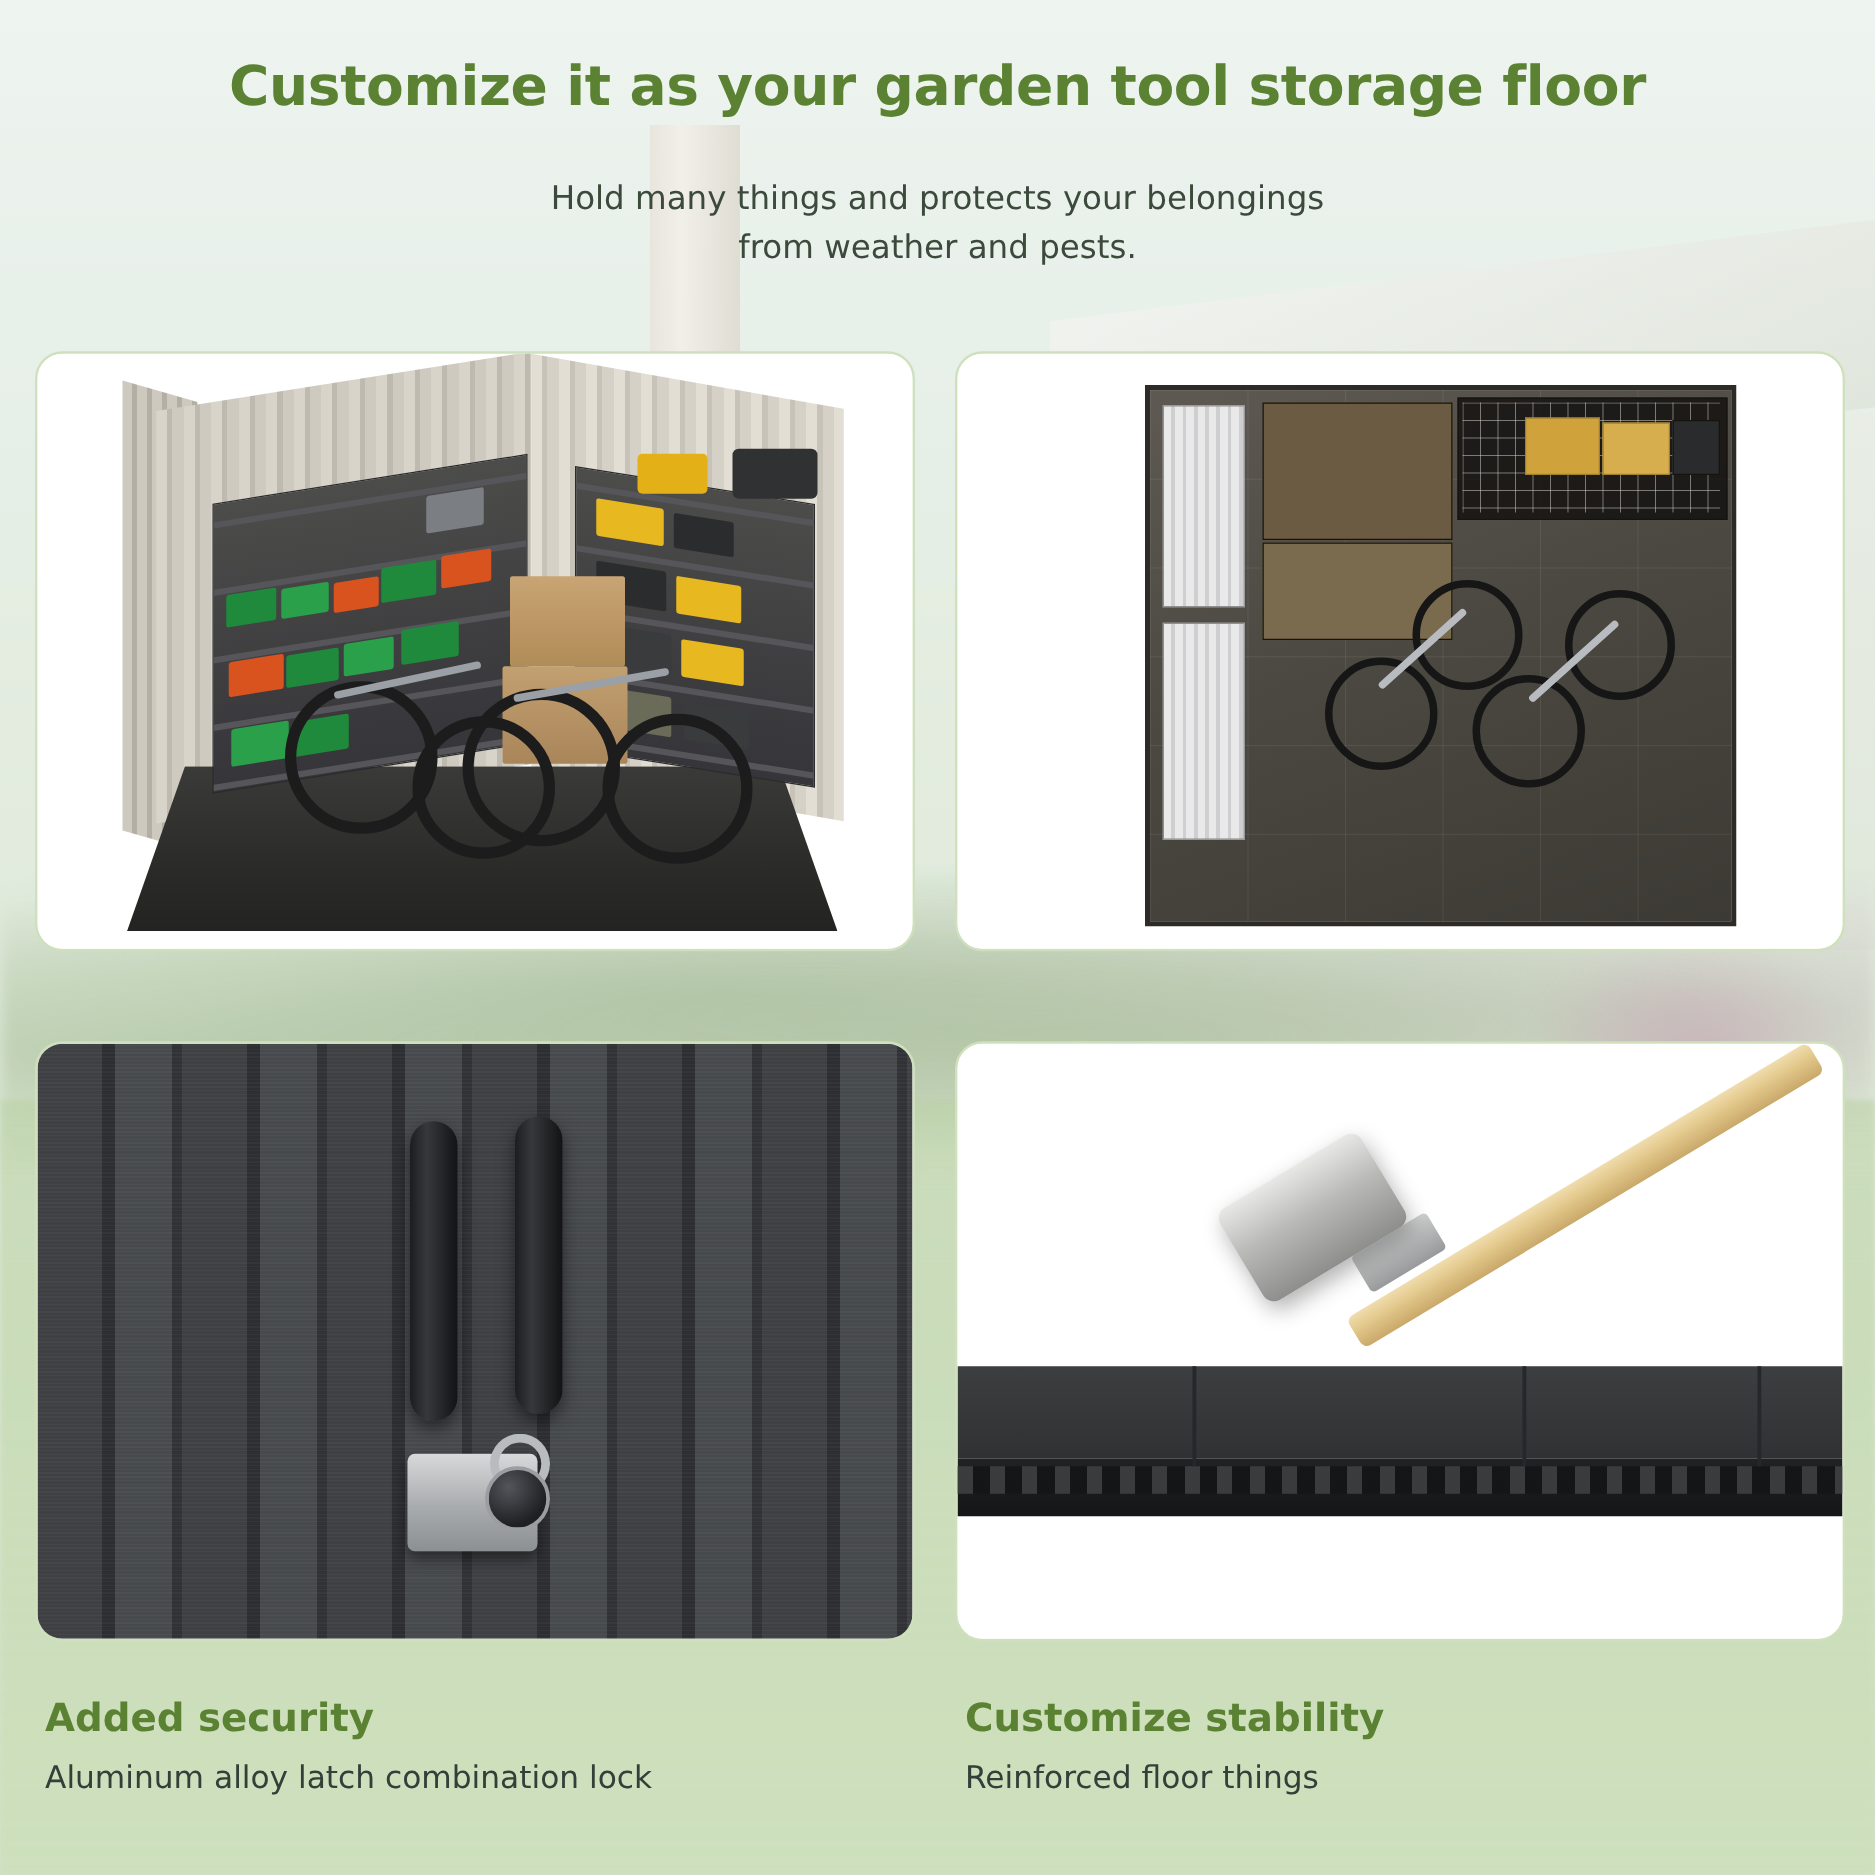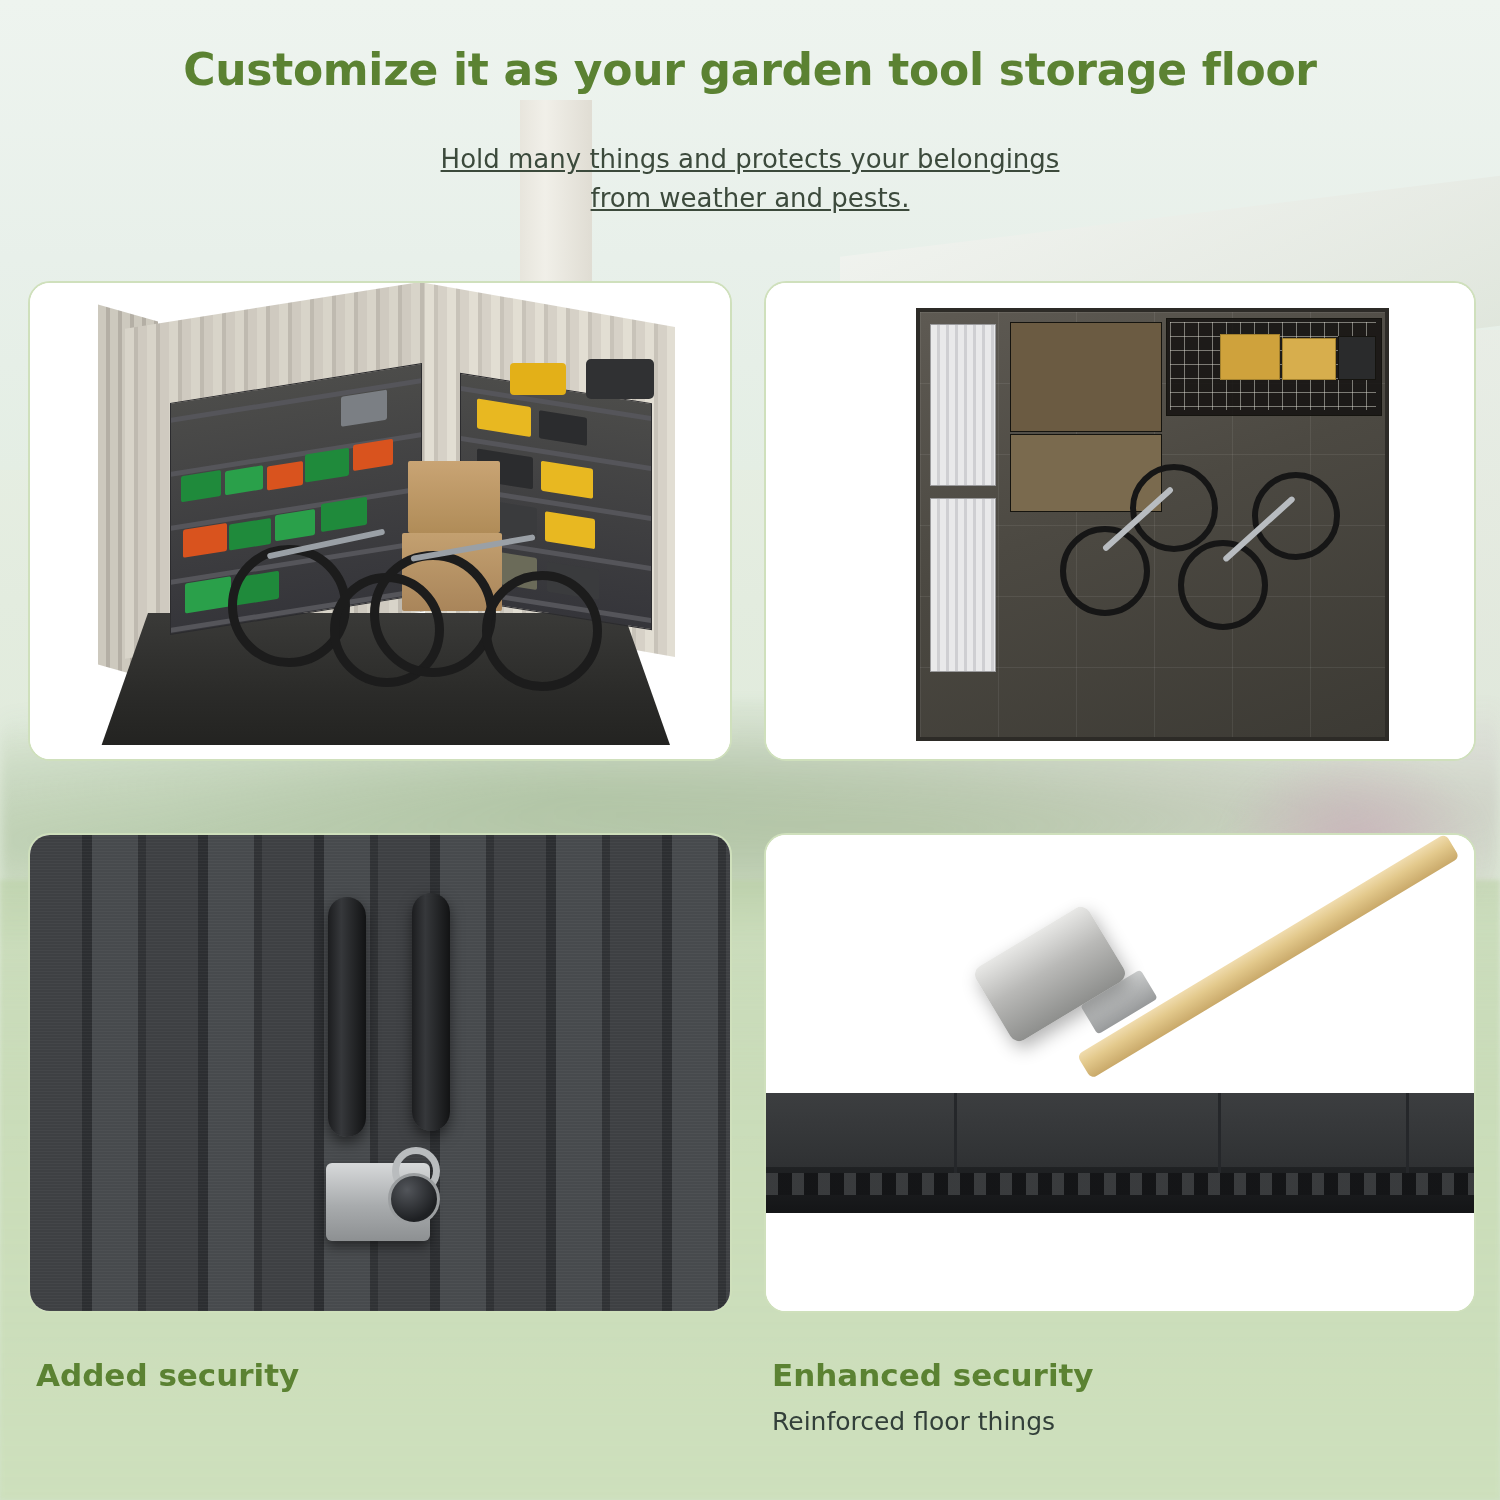--- a/index.html
+++ b/index.html
@@ -93,21 +93,21 @@
   .subtitle {
     position: absolute;
     left: 0; top: 140px;
     width: 1500px;
     text-align: center;
     font-size: 26px;
     line-height: 39px;
     color: #3c4a3c;
     font-weight: 400;
   }
-  .subtitle span { display: block; text-decoration: underline; }
+  .subtitle span { display: block; }
 
   
   .card {
     position: absolute;
     background: #ffffff;
     border: 2px solid #cfe0bc;
     border-radius: 22px;
     overflow: hidden;
   }
   .card-1 { left: 28px;  top: 281px;  width: 700px; height: 476px; }
@@ -406,20 +406,21 @@
       <div class="c4-seam" style="left:640px;"></div>
 
       <div class="c4-handle" style="left:318px; top:218px; width:430px; transform: rotate(-31deg);"></div>
       <div class="c4-collar" style="left:318px; top:150px; width:70px; height:34px; transform: rotate(-31deg);"></div>
       <div class="c4-head" style="left:218px; top:96px; width:132px; height:86px; transform: rotate(-31deg);"></div>
     </div>
   </div>
 
   <div class="cap cap-left">
     <div class="cap-head">Added security</div>
+    <div class="cap-sub">Aluminum alloy latch combination lock</div>
   </div>
 
   <div class="cap cap-right">
-    <div class="cap-head">Enhanced security</div>
+    <div class="cap-head">Customize stability</div>
     <div class="cap-sub">Reinforced floor things</div>
   </div>
 
 </div>
 
 </body></html>

